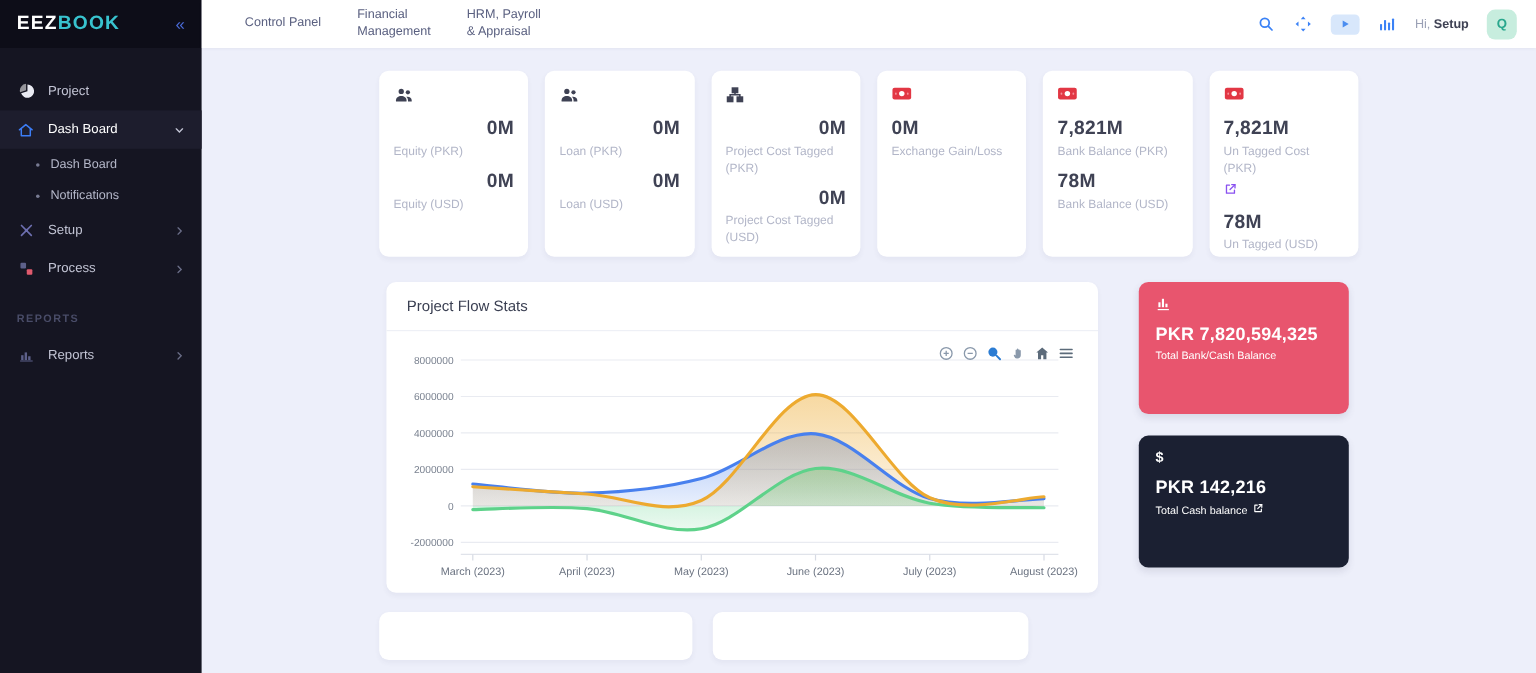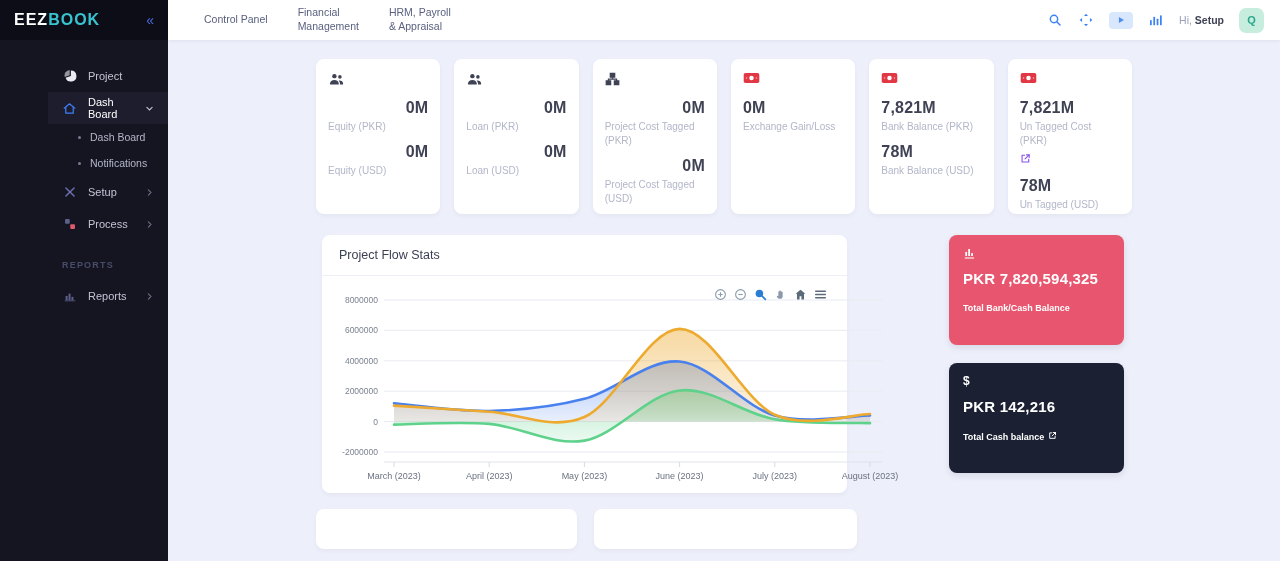--- a/index.html
+++ b/index.html
@@ -7,21 +7,21 @@
   body { font-family:"Liberation Sans", sans-serif; background:#edeffa; color:#3f4254; }
   .app { display:flex; width:1280px; height:561px; }
 
   
   .sidebar { width:168px; min-width:168px; background:#151522; display:flex; flex-direction:column; }
   .logo-band { height:40px; background:#0d0d18; display:flex; align-items:center; padding:0 14px; }
   .logo { font-size:16px; font-weight:bold; letter-spacing:1px; }
   .logo .p1 { color:#ffffff; }
   .logo .p2 { color:#38c3cf; }
   .collapse-btn { margin-left:auto; color:#4a6bd8; font-size:14px; cursor:pointer; }
-  .side-nav { padding-top:20px;margin-left:48px; }
+  .side-nav { padding-top:20px; }
   .menu-item { height:32px; display:flex; align-items:center; gap:11px; padding:0 14px; color:#c2c4d4; font-size:11px; cursor:pointer; }
   .menu-item .mi-icon { width:15px; height:15px; display:flex; align-items:center; justify-content:center; }
   .menu-item .chev { margin-left:auto; color:#6a6d87; display:flex; }
   .menu-item.active { background:#1d1d2d; color:#ffffff; }
   .sub-item { height:26px; display:flex; align-items:center; padding-left:30px; color:#b4b7c9; font-size:10.5px; cursor:pointer; }
   .sub-item .dot { width:3px; height:3px; border-radius:50%; background:#787b93; margin-right:9px; }
   .section-label { padding:20px 14px 10px 14px; font-size:9px; font-weight:bold; letter-spacing:1.2px; color:#494c68; }
 
   
   .main { flex:1; display:flex; flex-direction:column; min-width:0; }
@@ -43,34 +43,34 @@
 
   .stat-row { margin-top:19px; display:flex; gap:14px; }
   .stat-card { flex:1; background:#ffffff; border-radius:8px; padding:13px 12px; height:155px; box-shadow:0 2px 4px rgba(62,66,98,.05); }
   .stat-card .sc-icon { height:18px; display:flex; align-items:flex-start; }
   .sc-value { font-size:16px; font-weight:bold; color:#3f4254; margin-top:9px; letter-spacing:.2px; }
   .sc-label { font-size:10px; color:#b2b6c8; margin-top:3px; line-height:1.4; }
   .stat-card.align-right .sc-value { text-align:right; }
   .sc-link { margin-top:2px; }
 
   .second-row { margin-top:21px; display:flex; align-items:flex-start; }
-  .chart-panel { margin-left:6px; width:525px; background:#ffffff; border-radius:8px; box-shadow:0 2px 4px rgba(62,66,98,.05); }
+  .chart-panel { margin-left:6px; width:593px; background:#ffffff; border-radius:8px; box-shadow:0 2px 4px rgba(62,66,98,.05); }
   .chart-header { padding:13px 17px; font-size:12.5px; color:#3a3f52; border-bottom:1px solid #eef0f6; }
   .chart-wrap { position:relative; padding:10px 16px 0 16px; }
   .chart-toolbar { position:absolute; top:12px; right:20px; display:flex; gap:7px; align-items:center; }
   .chart-toolbar .tool { display:flex; cursor:pointer; }
   .chart-legend { display:flex; justify-content:center; align-items:center; gap:16px; padding:2px 0 12px 0; }
   .legend-item { display:flex; align-items:center; gap:5px; font-size:9.5px; color:#5f6470; cursor:pointer; }
   .legend-dot { width:9px; height:9px; border-radius:50%; }
 
   .summary-col { margin-left:auto; margin-right:8px; width:175px; display:flex; flex-direction:column; gap:18px; }
   .sum-card { height:110px; border-radius:8px; padding:11px 14px; color:#ffffff; box-shadow:0 3px 6px rgba(62,66,98,.12); }
   .sum-card .sm-icon { height:16px; display:flex; align-items:flex-start; font-size:12px; font-weight:bold; }
   .sm-value { font-size:15px; font-weight:bold; margin-top:8px; letter-spacing:.2px; white-space:nowrap; }
-  .sm-label { font-size:9px; font-weight:bold; margin-top:16px; display:flex; align-items:center; gap:4px; }
+  .sm-label { font-size:9px; font-weight:normal; margin-top:4px; display:flex; align-items:center; gap:4px; }
   .card-red { background:#e8556e; }
   .card-purple { background:#8958f4; }
   .card-dark { background:#1b2032; }
 
   .bottom-row { margin-top:16px; display:flex; }
   .bottom-card { background:#ffffff; border-radius:8px; height:40px; box-shadow:0 2px 4px rgba(62,66,98,.05); }
   .bottom-card.b1 { width:261px; }
   .bottom-card.b2 { width:263px; margin-left:17px; }
 </style>
 </head>

